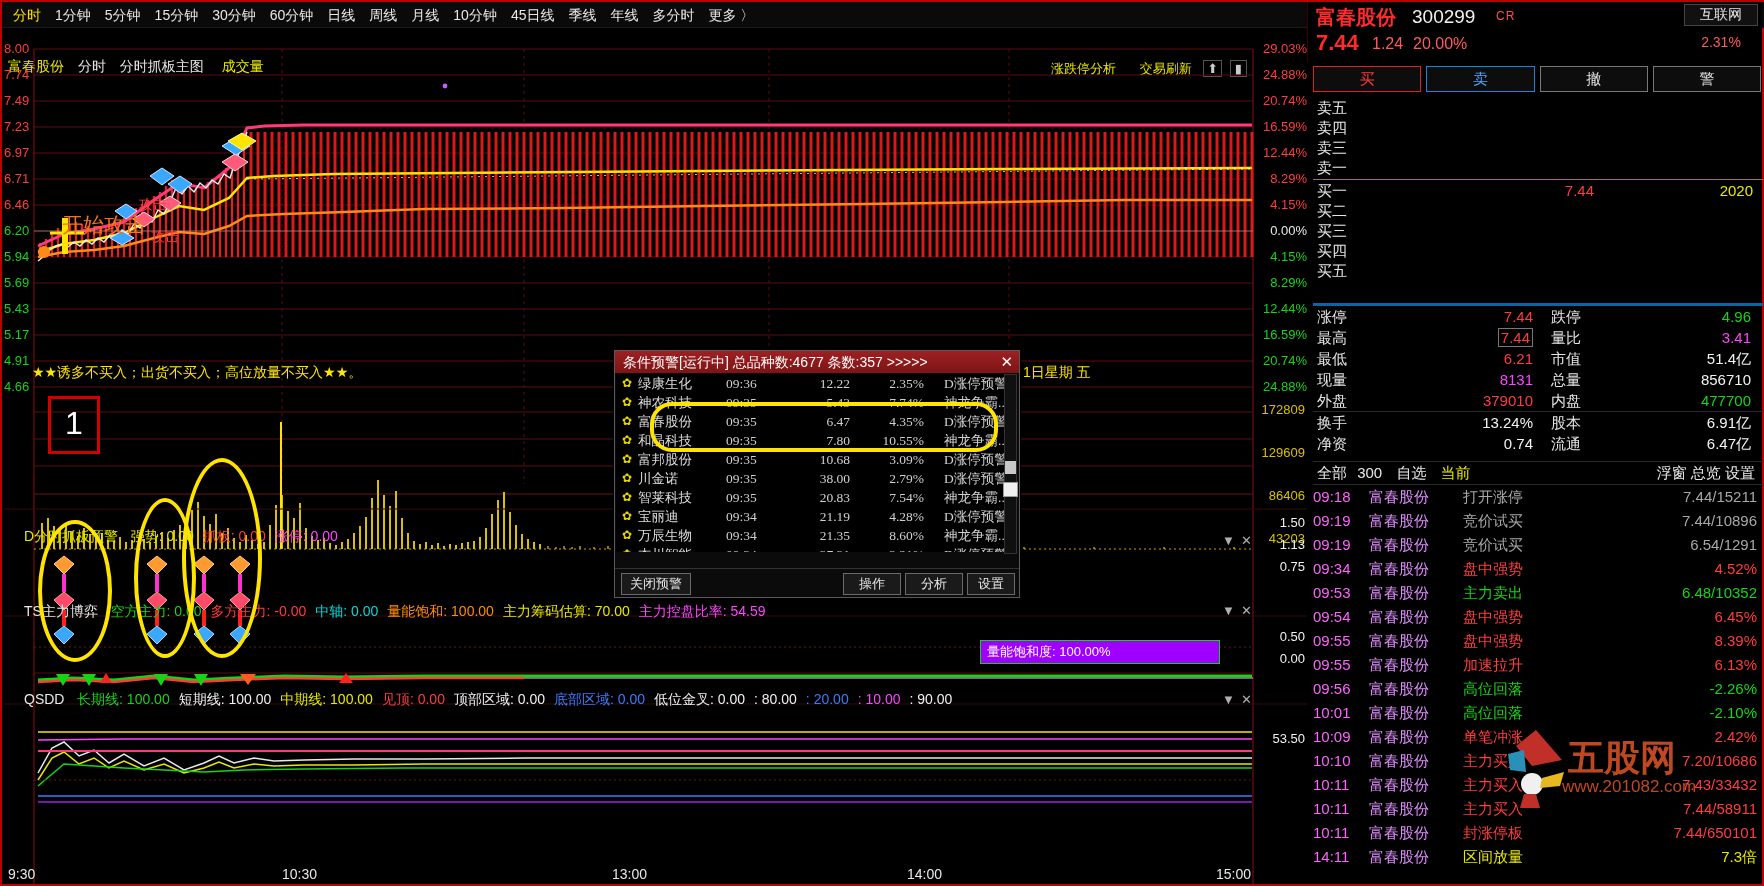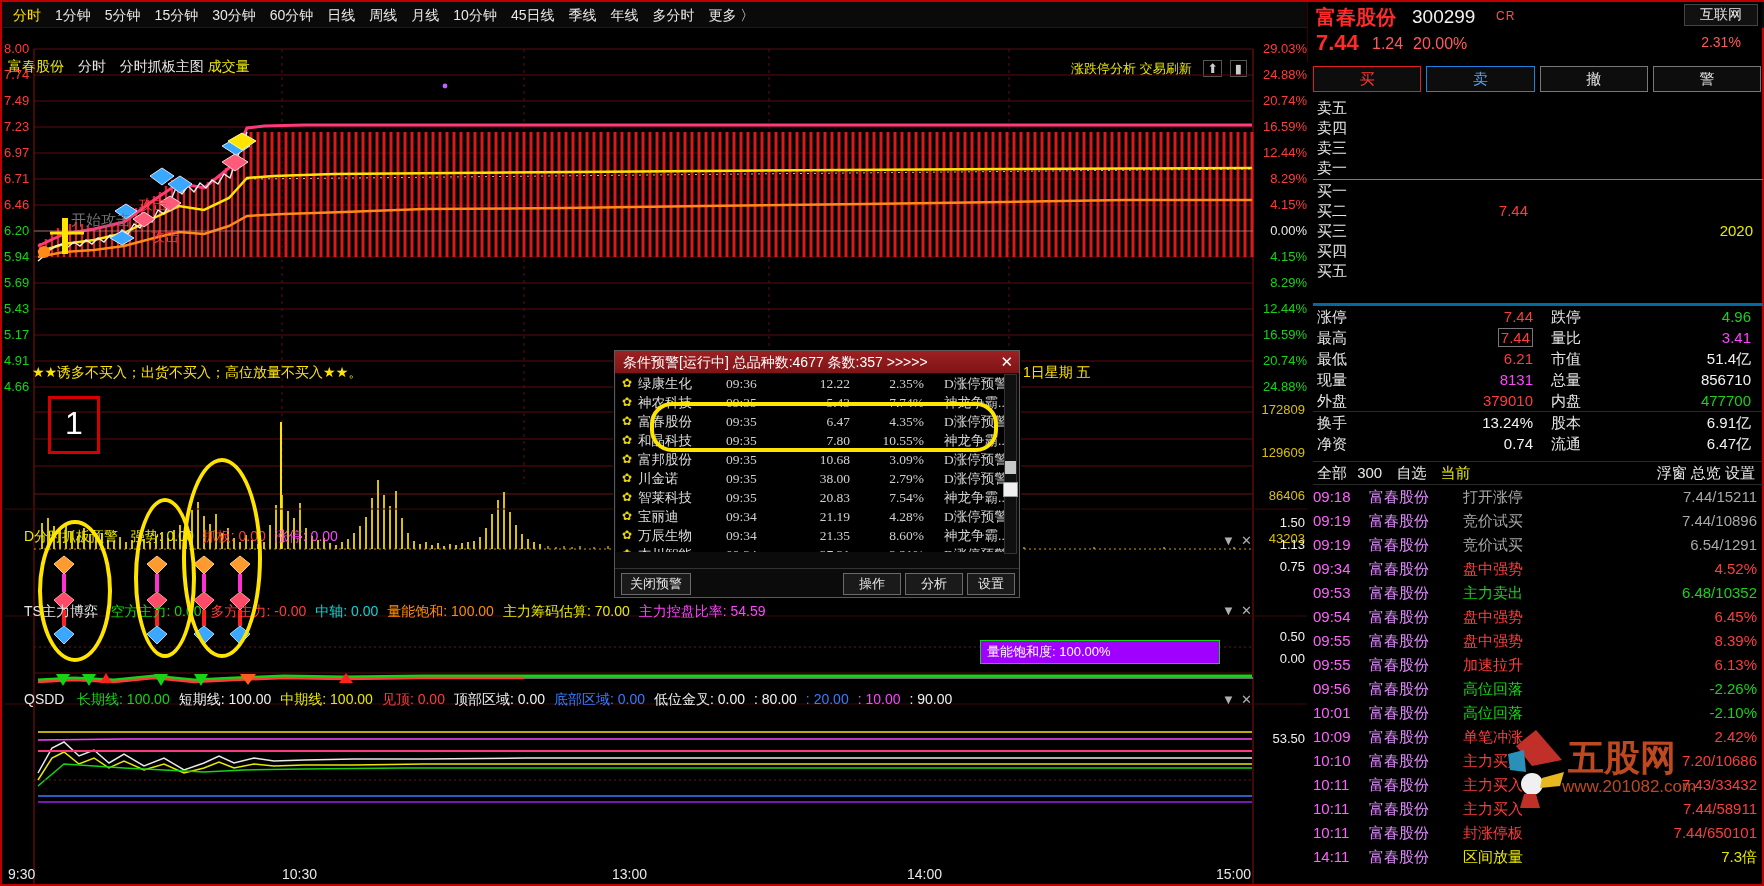--- a/index.html
+++ b/index.html
@@ -32,21 +32,21 @@
   
   .tradebtns{position:absolute;left:1311px;top:64px;width:448px;height:26px;display:flex;gap:5px;}
   .tbtn{flex:1;text-align:center;line-height:24px;font-size:15px;background:#0d0d0d;box-sizing:border-box;}
   .tbtn.buy{border:1px solid #e02020;color:#ff3838;}
   .tbtn.sell{border:1px solid #2080e0;color:#4fa7ff;}
   .tbtn.cancel{border:1px solid #777;color:#e0e0e0;}
   .tbtn.alarm{border:1px solid #777;color:#e0e0e0;}
 
   
   .obook{position:absolute;left:1311px;top:96px;width:450px;}
-  .orow{display:flex;height:20px;line-height:20px;font-size:15px;flex-direction:column;}
+  .orow{display:flex;height:20px;line-height:20px;font-size:15px;}
   .orow .lbl{width:62px;padding-left:4px;color:#e4e4e4;}
   .orow .px{width:215px;text-align:right;}
   .orow .vol{flex:1;text-align:right;padding-right:10px;}
   .obook .sep{height:1px;background:#a07a28;margin:1px 0 1px 0;}
   .red{color:#ff3c3c;} .green{color:#15d415;} .yellow{color:#e8e800;} .white{color:#f2f2f2;}
   .magenta{color:#ff44ff;} .gray{color:#a8a8a8;}
 
   
   .statgrid{position:absolute;left:1311px;top:301px;width:450px;border-top:3px solid #0369a1;}
   .srow{display:flex;height:21px;line-height:21px;font-size:15px;}
@@ -143,25 +143,25 @@
         <div class="tmitem">返回</div>
       </div>
   </div>
 
   <div class="chartarea">
 
     <div class="subhdr">
       <span class="yel">富春股份</span>
       <span style="margin-left:10px;">分时</span>
       <span style="margin-left:10px;">分时抓板主图</span>
-      <span style="" class="yel">成交量</span>
+      <span style="margin-left:14px;" class="yel">成交量</span>
     </div>
     <div class="tophdr-r">
       <span class="yellow">涨跌停分析</span>
-      <span class="yellow" style="margin-left:0;">交易刷新</span>
+      <span class="yellow" style="margin-left:20px;">交易刷新</span>
       <span style="margin-left:8px;border:1px solid #555;padding:0 3px;color:#ccc;">⬆</span>
       <span style="margin-left:4px;border:1px solid #555;padding:0 4px;color:#ccc;">▮</span>
     </div>
 
     <svg width="1303" height="856" style="position:absolute;left:0;top:0;">
 
       <g stroke="#5a0f0f" stroke-width="1">
         <line x1="30" y1="21" x2="1249" y2="21"></line>
         <line x1="30" y1="47" x2="1249" y2="47"></line>
         <line x1="30" y1="73" x2="1249" y2="73"></line>
@@ -579,21 +579,21 @@
         <polygon points="231,126 244,134 231,143 218,134" fill="#ff5a7a" stroke="#ffd0da"></polygon>
         <polygon points="232,110 246,118 232,127 218,118" fill="#3aa8ff" stroke="#cfe8ff"></polygon>
         <polygon points="238,105 252,113 238,122 224,113" fill="#ffe400" stroke="#fff6a8"></polygon>
         <polygon points="118,203 130,210 118,217 106,210" fill="#3aa8ff" stroke="#cfe8ff"></polygon>
         <circle cx="40" cy="224" r="6" fill="#ff8a18"></circle>
         <rect x="58" y="190" width="6" height="36" fill="#ffe400"></rect>
         <line x1="46" y1="205" x2="80" y2="205" stroke="#ffe400" stroke-width="3"></line>
       </g>
     </svg>
 
-    <div class="chartlbl" style="left:58px;top:183px;color:#737373;font-size:15px;margin-left:9px;">开始攻击</div>
+    <div class="chartlbl" style="left:58px;top:183px;color:#f97316;font-size:21px;">开始攻击</div>
     <div class="chartlbl" style="left:135px;top:168px;color:#ff3c3c;font-size:14px;">攻击</div>
     <div class="chartlbl" style="left:147px;top:200px;color:#ff3c3c;font-size:14px;">攻击</div>
 
     <div class="chartlbl" style="left:28px;top:336px;color:#ffe400;font-size:14px;">★★诱多不买入；出货不买入；高位放量不买入★★。</div>
     <div class="chartlbl" style="left:612px;top:336px;color:#ffffff;font-size:14px;">★不贪不婪，快乐收钱★</div>
     <div class="chartlbl" style="left:952px;top:336px;color:#ffe400;font-size:14px;">2022年4月1日星期 五</div>
 
     <div class="redbox" style="left:44px;top:368px;width:46px;height:52px;">
       <div style="color:#ffffff;font-size:32px;text-align:center;line-height:48px;">1</div>
     </div>

